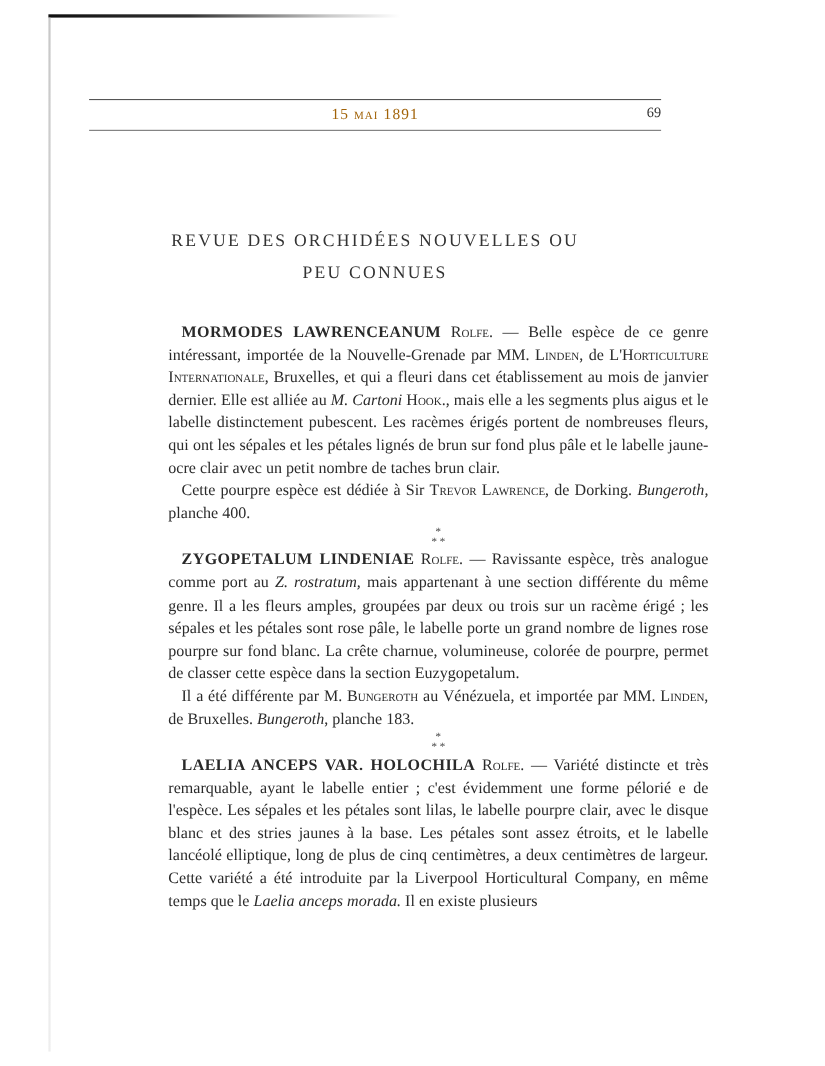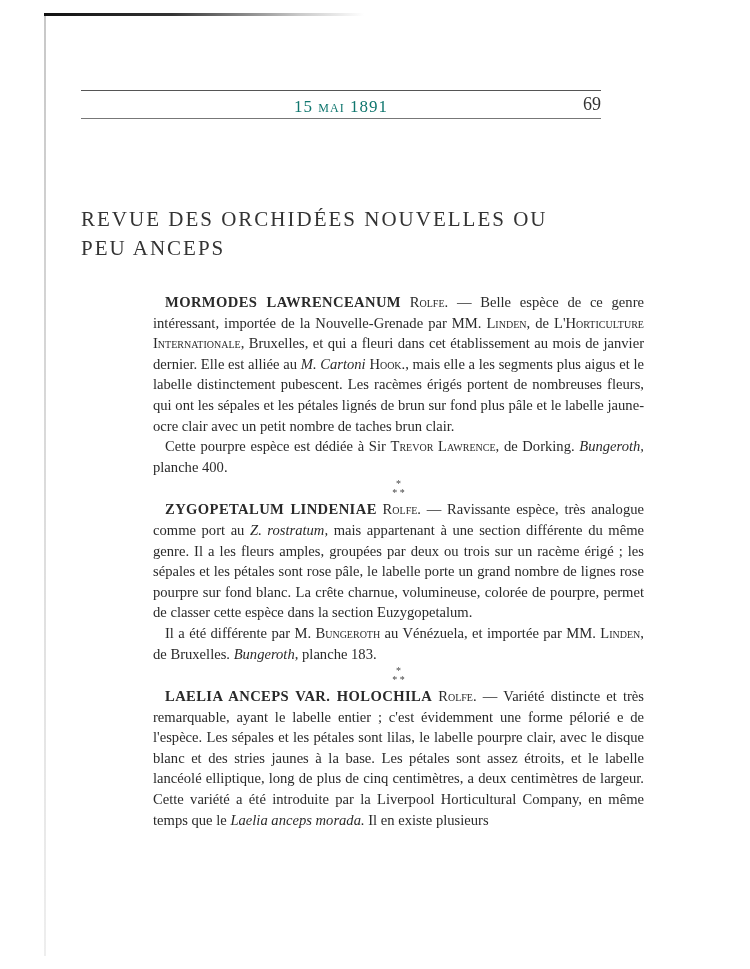--- a/index.html
+++ b/index.html
@@ -14,27 +14,27 @@
     .scan-left {
       position: absolute; left: 44px; top: 16px; width: 2px; height: 940px;
       background: linear-gradient(to bottom, #c8c8c8, #eeeeee);
     }
     .page-header { position: absolute; left: 81px; top: 90px; width: 520px; height: 30px; }
     .rule { position: absolute; left: 0; right: 0; height: 1px; background: #555; }
     .rule.top { top: 0; }
     .rule.bottom { top: 28px; background: #777; }
     .header-date {
       position: absolute; left: 0; right: 0; top: 7px; text-align: center;
-      font-size: 17px; letter-spacing: 1px; color: #0f766e;
+      font-size: 14px; letter-spacing: 1px; color: #a16207;
     }
     .header-date .sc { font-variant: small-caps; }
-    .page-number { position: absolute; right: 0; top: 4px; font-size: 18px; color: #333; }
+    .page-number { position: absolute; right: 0; top: 4px; font-size: 13px; color: #333; }
     .title {
-      position: absolute; left: 81px; top: 205px; width: 520px; 
-      font-size: 21px; letter-spacing: 2px; line-height: 29px; color: #333; font-weight: normal; margin: 0;
+      position: absolute; left: 81px; top: 205px; width: 520px; text-align: center;
+      font-size: 16px; letter-spacing: 2px; line-height: 29px; color: #333; font-weight: normal; margin: 0;
     }
     .body-text {
       position: absolute; left: 113px; top: 292px; width: 491px;
       font-size: 14.6px; line-height: 20.6px; text-align: justify; color: #2a2a2a; margin-left: 40px;
     }
     .body-text p { margin: 0; }
     .indent { text-indent: 12px; }
     .species { font-weight: bold; letter-spacing: 0.4px; }
     .sc { font-variant: small-caps; }
     .asterism {
@@ -54,21 +54,21 @@
     <span>15</span>
     <span class="sc">mai</span>
     <span>1891</span>
   </div>
   <div class="page-number">69</div>
   <div class="rule bottom"></div>
 </div>
 
 <h1 class="title">
   <span>REVUE DES ORCHIDÉES NOUVELLES OU</span><br>
-  <span>PEU ANCEPS</span>
+  <span>PEU CONNUES</span>
 </h1>
 
 <div class="body-text">
 
   <p class="indent"><span class="species">MORMODES LAWRENCEANUM</span> <span class="sc">Rolfe.</span><span> — Belle espèce de ce genre intéressant, importée de la Nouvelle-Grenade par MM. </span><span class="sc">Linden</span><span>, de </span><span class="sc">L'Horticulture Internationale</span><span>, Bruxelles, et qui a fleuri dans cet établissement au mois de janvier dernier. Elle est alliée au </span><i>M. Cartoni</i><span> </span><span class="sc">Hook.</span><span>, mais elle a les segments plus aigus et le labelle distinctement pubescent. Les racèmes érigés portent de nombreuses fleurs, qui ont les sépales et les pétales lignés de brun sur fond plus pâle et le labelle jaune-ocre clair avec un petit nombre de taches brun clair.</span></p>
   <p class="indent"><span>Cette pourpre espèce est dédiée à Sir </span><span class="sc">Trevor Lawrence</span><span>, de Dorking. </span><i>Bungeroth,</i><span> planche 400.</span></p>
 
   <div class="asterism">
     <div>*</div>
     <div>* *</div>

